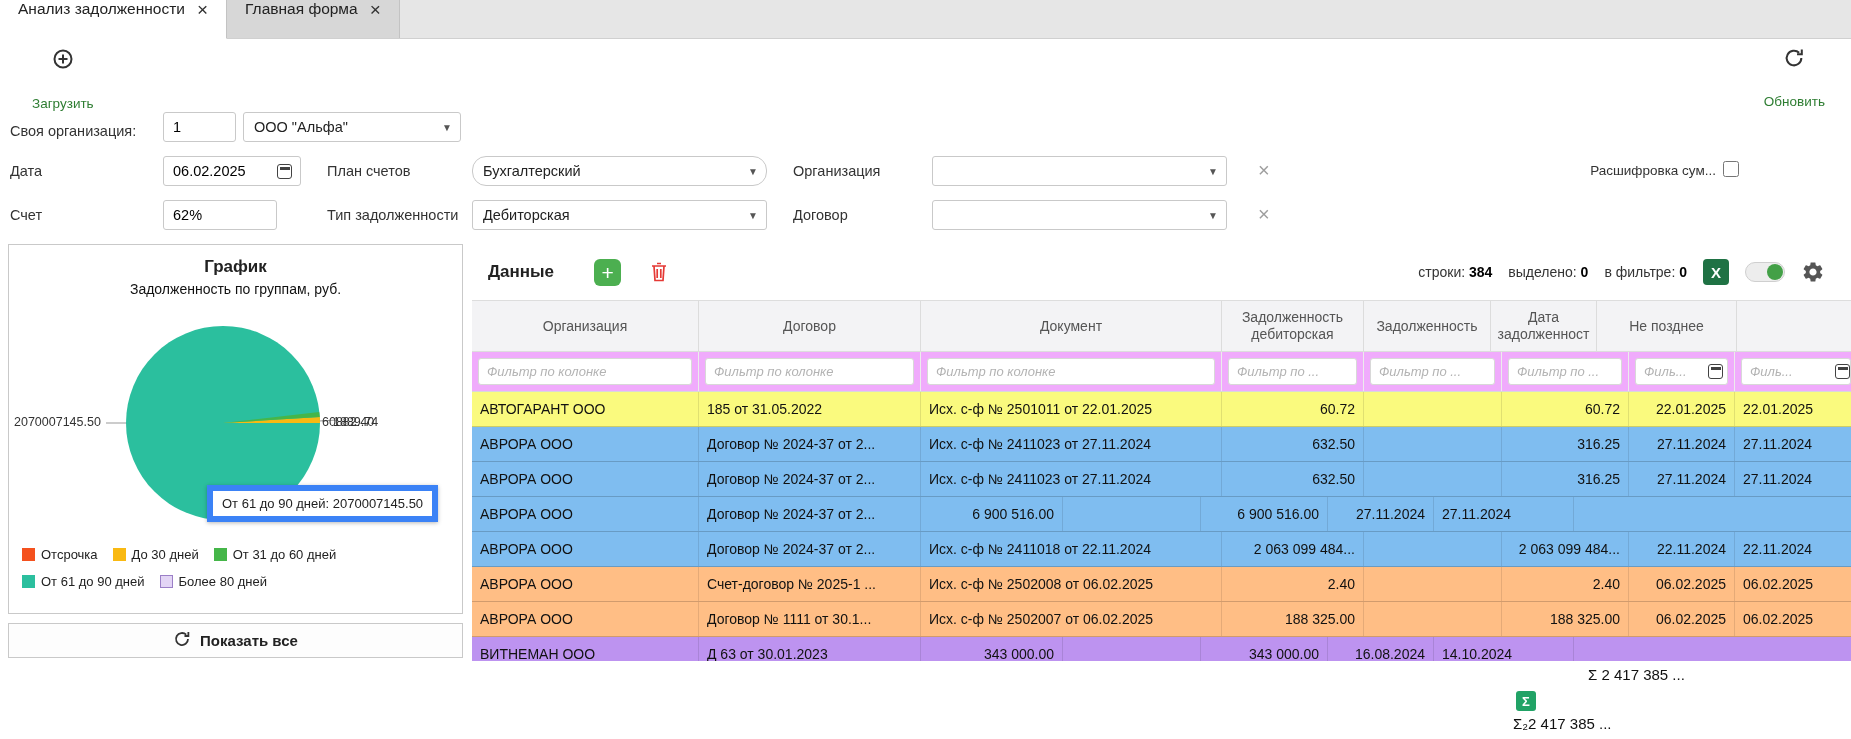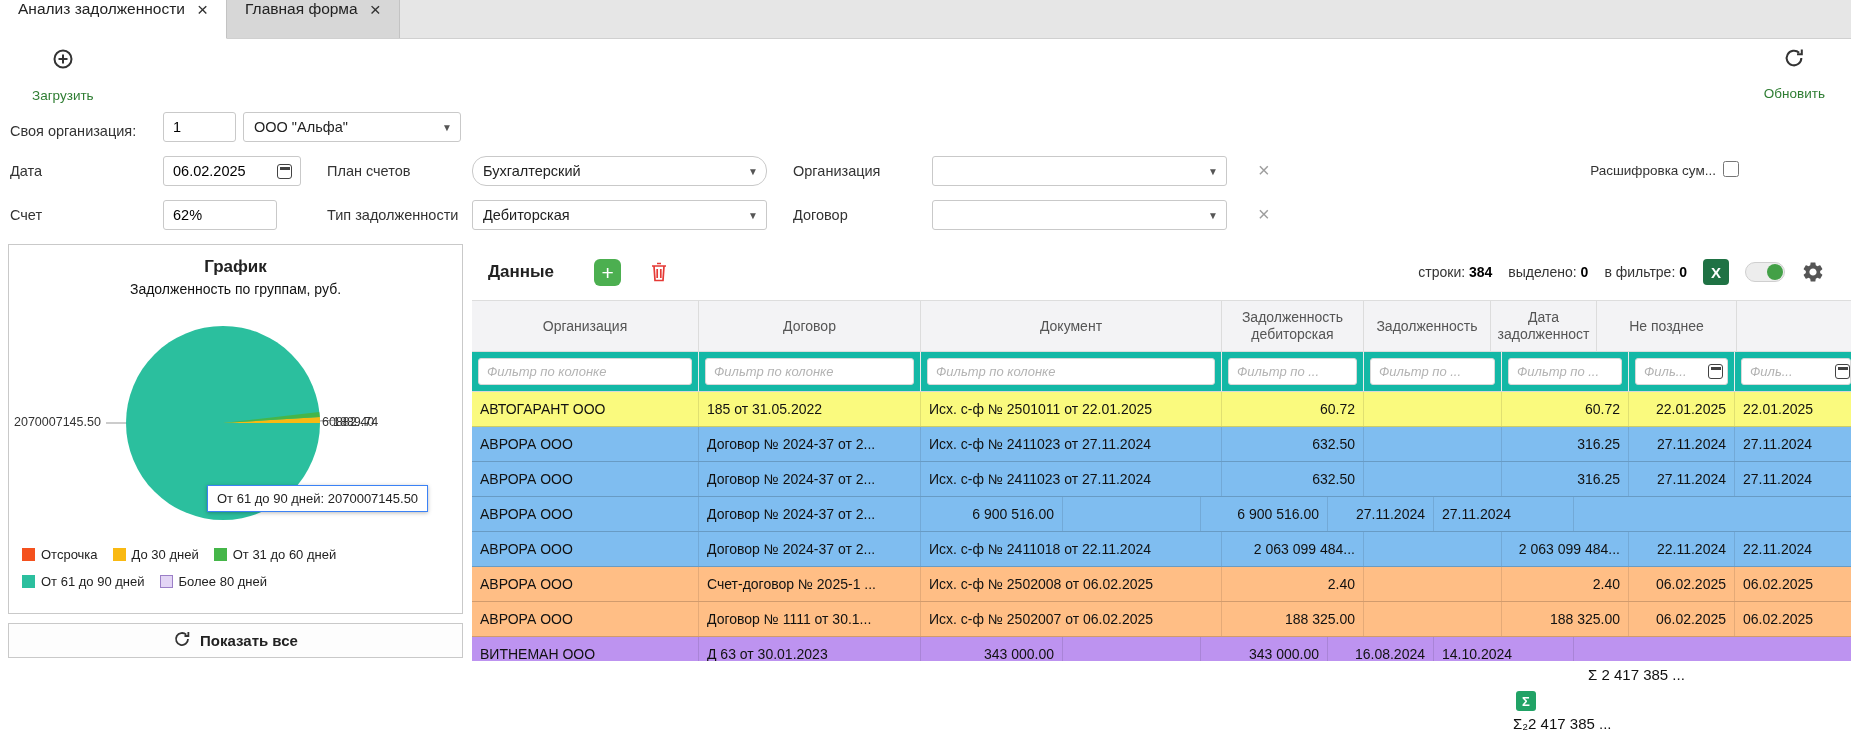--- a/index.html
+++ b/index.html
@@ -10,21 +10,21 @@
   
   .tabbar { position:absolute; top:0; left:0; right:0; height:39px; background:#e6e6e6;
             border-bottom:1px solid #d0d0d0; display:flex; align-items:stretch; }
   .tab { display:flex; gap:12px; padding:0 18px; font-size:15.5px;
          background:#d7d7d7; border-right:1px solid #c3c3c3; cursor:default; }
   .tab.active { background:#ffffff; border-bottom:1px solid #fff; margin-bottom:-1px; }
   .tab .close { font-size:19px; color:#333; line-height:1; }
 
   
   .toolbar { position:absolute; top:39px; left:0; right:0; height:64px; background:#fff; }
-  .tool-btn { position:absolute; display:flex; flex-direction:column; align-items:center; gap:13px; cursor:pointer; }
+  .tool-btn { position:absolute; display:flex; flex-direction:column; align-items:center; gap:21px; cursor:pointer; }
   .tool-btn .lbl { color:#2e7d32; font-size:13.5px; }
   .tool-load { left:32px; top:8px; }
   .tool-refresh { right:26px; top:8px; }
 
   
   .flabel { position:absolute; font-size:14.5px; color:#333; white-space:nowrap; }
   .fld { position:absolute; height:30px; border:1px solid #c9c9c9; border-radius:3px;
          background:#fff; font-size:14.5px; padding:0 9px; font-family:"Liberation Sans",sans-serif; }
   .combo { position:absolute; height:30px; border:1px solid #c9c9c9; border-radius:3px; background:#fff;
            display:flex; align-items:center; padding:0 26px 0 10px; font-size:14.5px; cursor:pointer; }
@@ -34,21 +34,21 @@
   .cal::before { content:""; position:absolute; left:1.5px; right:1.5px; top:2px; height:3px; background:#424242; }
   .cal-abs { position:absolute; }
 
   
   .chart-panel { position:absolute; left:8px; top:244px; width:455px; height:370px;
                  border:1px solid #c9c9c9; background:#fff; }
   .chart-title { text-align:center; font-size:17px; font-weight:bold; margin-top:12px; }
   .chart-sub { text-align:center; font-size:14px; margin-top:4px; color:#111; }
   .pie-svg { position:absolute; top:56px; left:0; }
   .pie-lbl { position:absolute; font-size:12.5px; color:#333; white-space:nowrap; }
-  .pie-tooltip { position:absolute; left:198px; top:240px; background:#fff; border:1px solid #3b82f6;
+  .pie-tooltip { position:absolute; left:198px; top:240px; background:#fff; border:6px solid #3b82f6;
                  box-shadow:0 1px 4px rgba(0,0,0,.28); padding:5px 9px; font-size:13px; white-space:nowrap; }
   .legend { position:absolute; left:13px; font-size:13px; display:flex; gap:15px; align-items:center; }
   .legend-row1 { top:302px; } .legend-row2 { top:329px; }
   .lgd { display:flex; align-items:center; gap:6px; }
   .swatch { width:13px; height:13px; display:inline-block; }
   .swatch-outline { border:1px solid #9b7fc7; }
   .show-all { position:absolute; left:8px; top:623px; width:455px; height:35px; border:1px solid #c9c9c9;
               background:#fdfdfd; display:flex; align-items:center; justify-content:center; gap:9px;
               font-size:15px; font-weight:600; cursor:pointer; }
 
@@ -64,21 +64,21 @@
   .excel-btn { width:26px; height:26px; background:#1f7244; border-radius:4px; color:#fff; font-weight:bold;
                font-size:15px; display:flex; align-items:center; justify-content:center; cursor:pointer; }
   .toggle { width:40px; height:20px; border-radius:10px; background:#ededed; border:1px solid #cfcfcf; position:relative; cursor:pointer; }
   .toggle .knob { position:absolute; right:1px; top:1px; width:16px; height:16px; border-radius:50%; background:#43a047; }
   .gear { cursor:pointer; display:flex; align-items:center; }
 
   .hdr-row { display:flex; height:52px; background:#f3f3f5; border-top:1px solid #ddd; border-bottom:1px solid #ddd; }
   .hdr-cell { flex:none; display:flex; align-items:center; justify-content:center; text-align:center;
               font-size:14px; color:#555; border-right:1px solid #dcdcdc; padding:0 6px; line-height:1.18;
               overflow:hidden; white-space:normal; }
-  .filter-row { display:flex; height:40px; background:#14b8a6; border-bottom:1px solid #d8d8d8; }
+  .filter-row { display:flex; height:40px; background:#f0abfc; border-bottom:1px solid #d8d8d8; }
   .filter-cell { flex:none; padding:6px 6px; border-right:1px solid #ececec; position:relative; }
   .filter-cell input { width:100%; height:27px; border:1px solid #d8d8d8; border-radius:3px; padding:0 8px;
                        font-size:13px; font-family:"Liberation Sans",sans-serif; }
   .filter-cell input::placeholder { color:#b3b3b3; font-style:italic; }
   .filter-cell.has-cal input { padding-right:24px; }
   .filter-cell .cal { position:absolute; right:11px; top:12px; background:#fff; }
 
   .t-row { display:flex; height:35px; border-bottom:1px solid rgba(0,0,0,.18); }
   .t-cell { flex:none; line-height:34px; font-size:14px; color:#111; padding:0 8px;
             border-right:1px solid rgba(0,0,0,.10); white-space:nowrap; overflow:hidden; text-overflow:ellipsis; }

